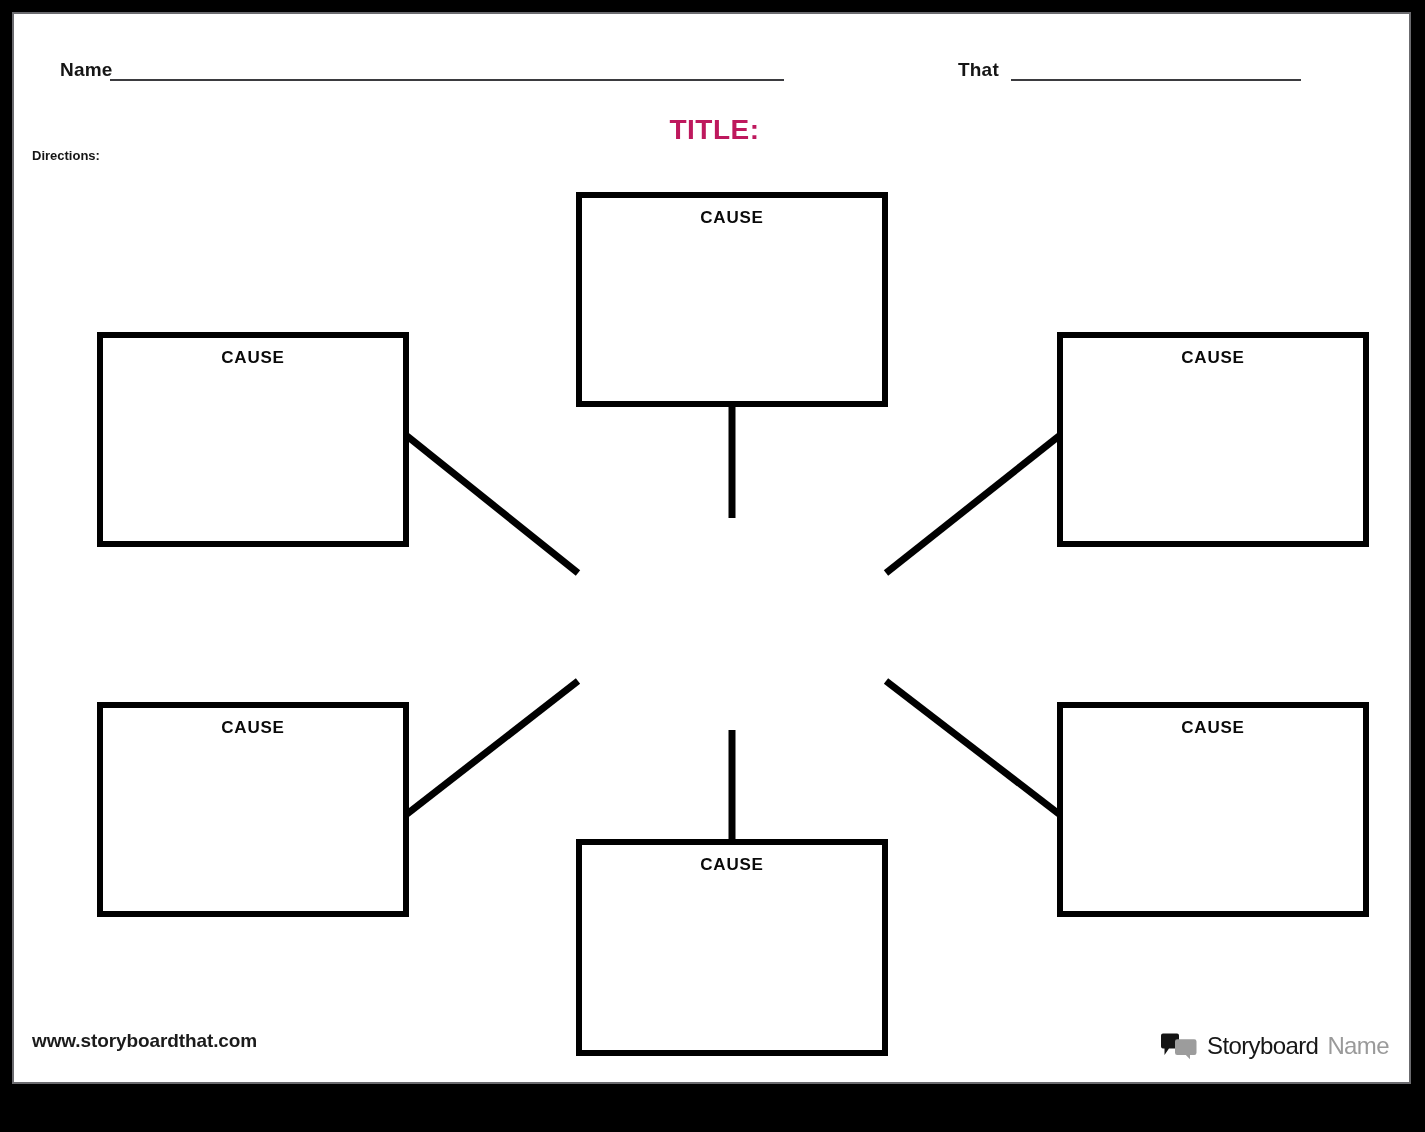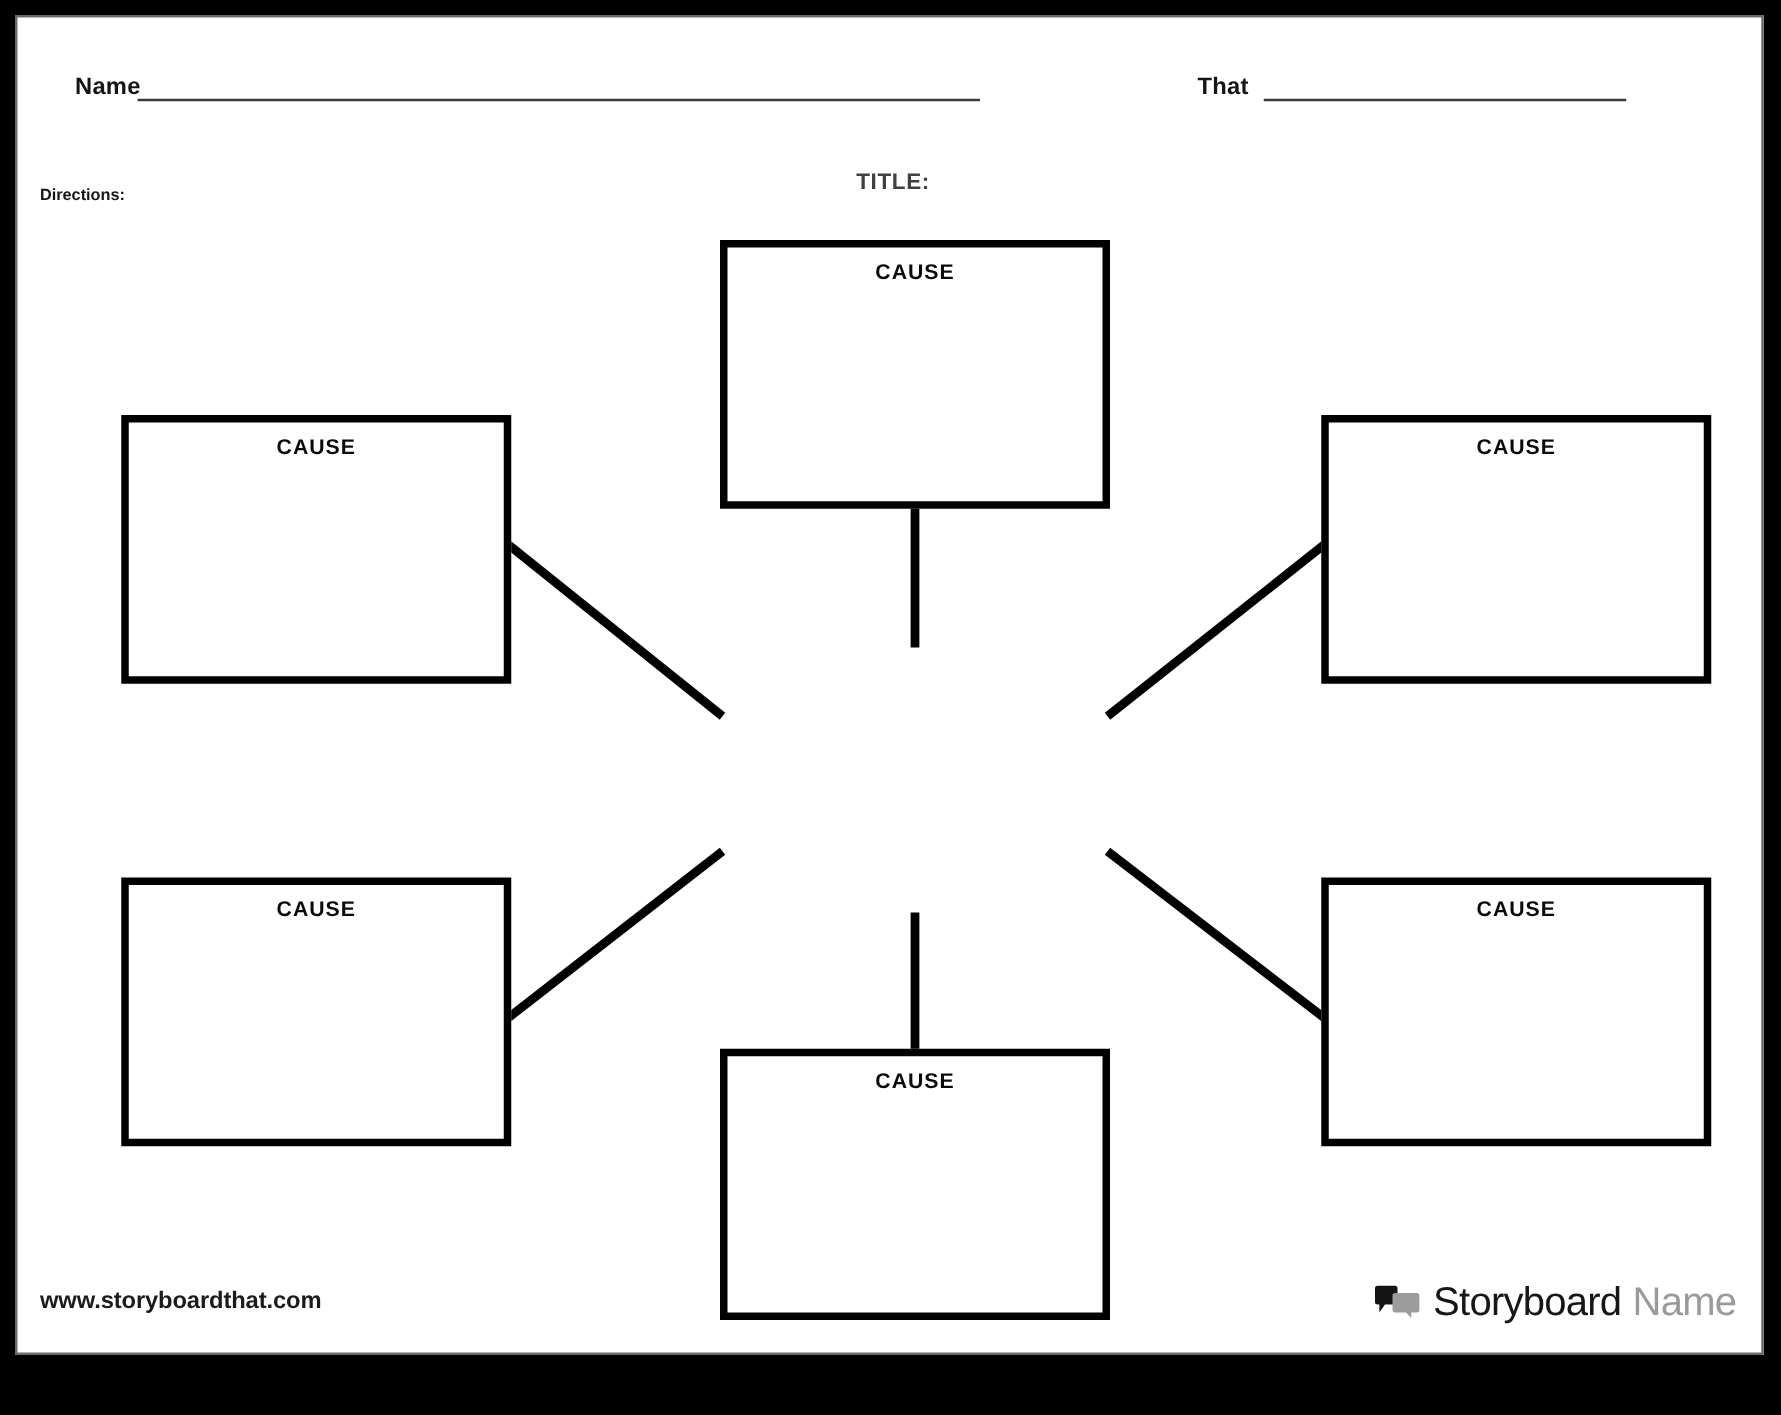--- a/index.html
+++ b/index.html
@@ -55,26 +55,25 @@
   #name-rule  { left: 96px;  top: 65px; width: 674px; }
   #date-label { left: 944px; top: 45px; }
   #date-rule  { left: 997px; top: 65px; width: 290px; }
 
   #page-title {
     position: absolute;
     top: 100px;
     left: 0;
     width: 1399px;
     text-align: center;
-    font-size: 18px;
+    font-size: 28px;
     font-weight: bold;
     letter-spacing: .5px;
-    color: #404040;
+    color: #be185d;
     transform: translateX(1px);
-    margin-top: 21px;
   }
   #directions-label {
     position: absolute;
     left: 18px;
     top: 134px;
     font-size: 13px;
     font-weight: bold;
     color: #151515;
   }
 
@@ -132,21 +131,21 @@
   #brand-logo {
     position: absolute;
     right: 20px;
     bottom: 22px;
     display: flex;
     align-items: center;
     gap: 9px;
   }
   #brand-bubbles { display: block; }
   .brand-wordmark {
-    font-size: 32px;
+    font-size: 24px;
     letter-spacing: -.6px;
     font-family: "Liberation Sans", sans-serif;
   }
   #brand-storyboard { color: #171717; }
   #brand-that { color: #9a9a9a; }
 </style>
 </head>
 <body>
 
 <div id="worksheet-frame">

